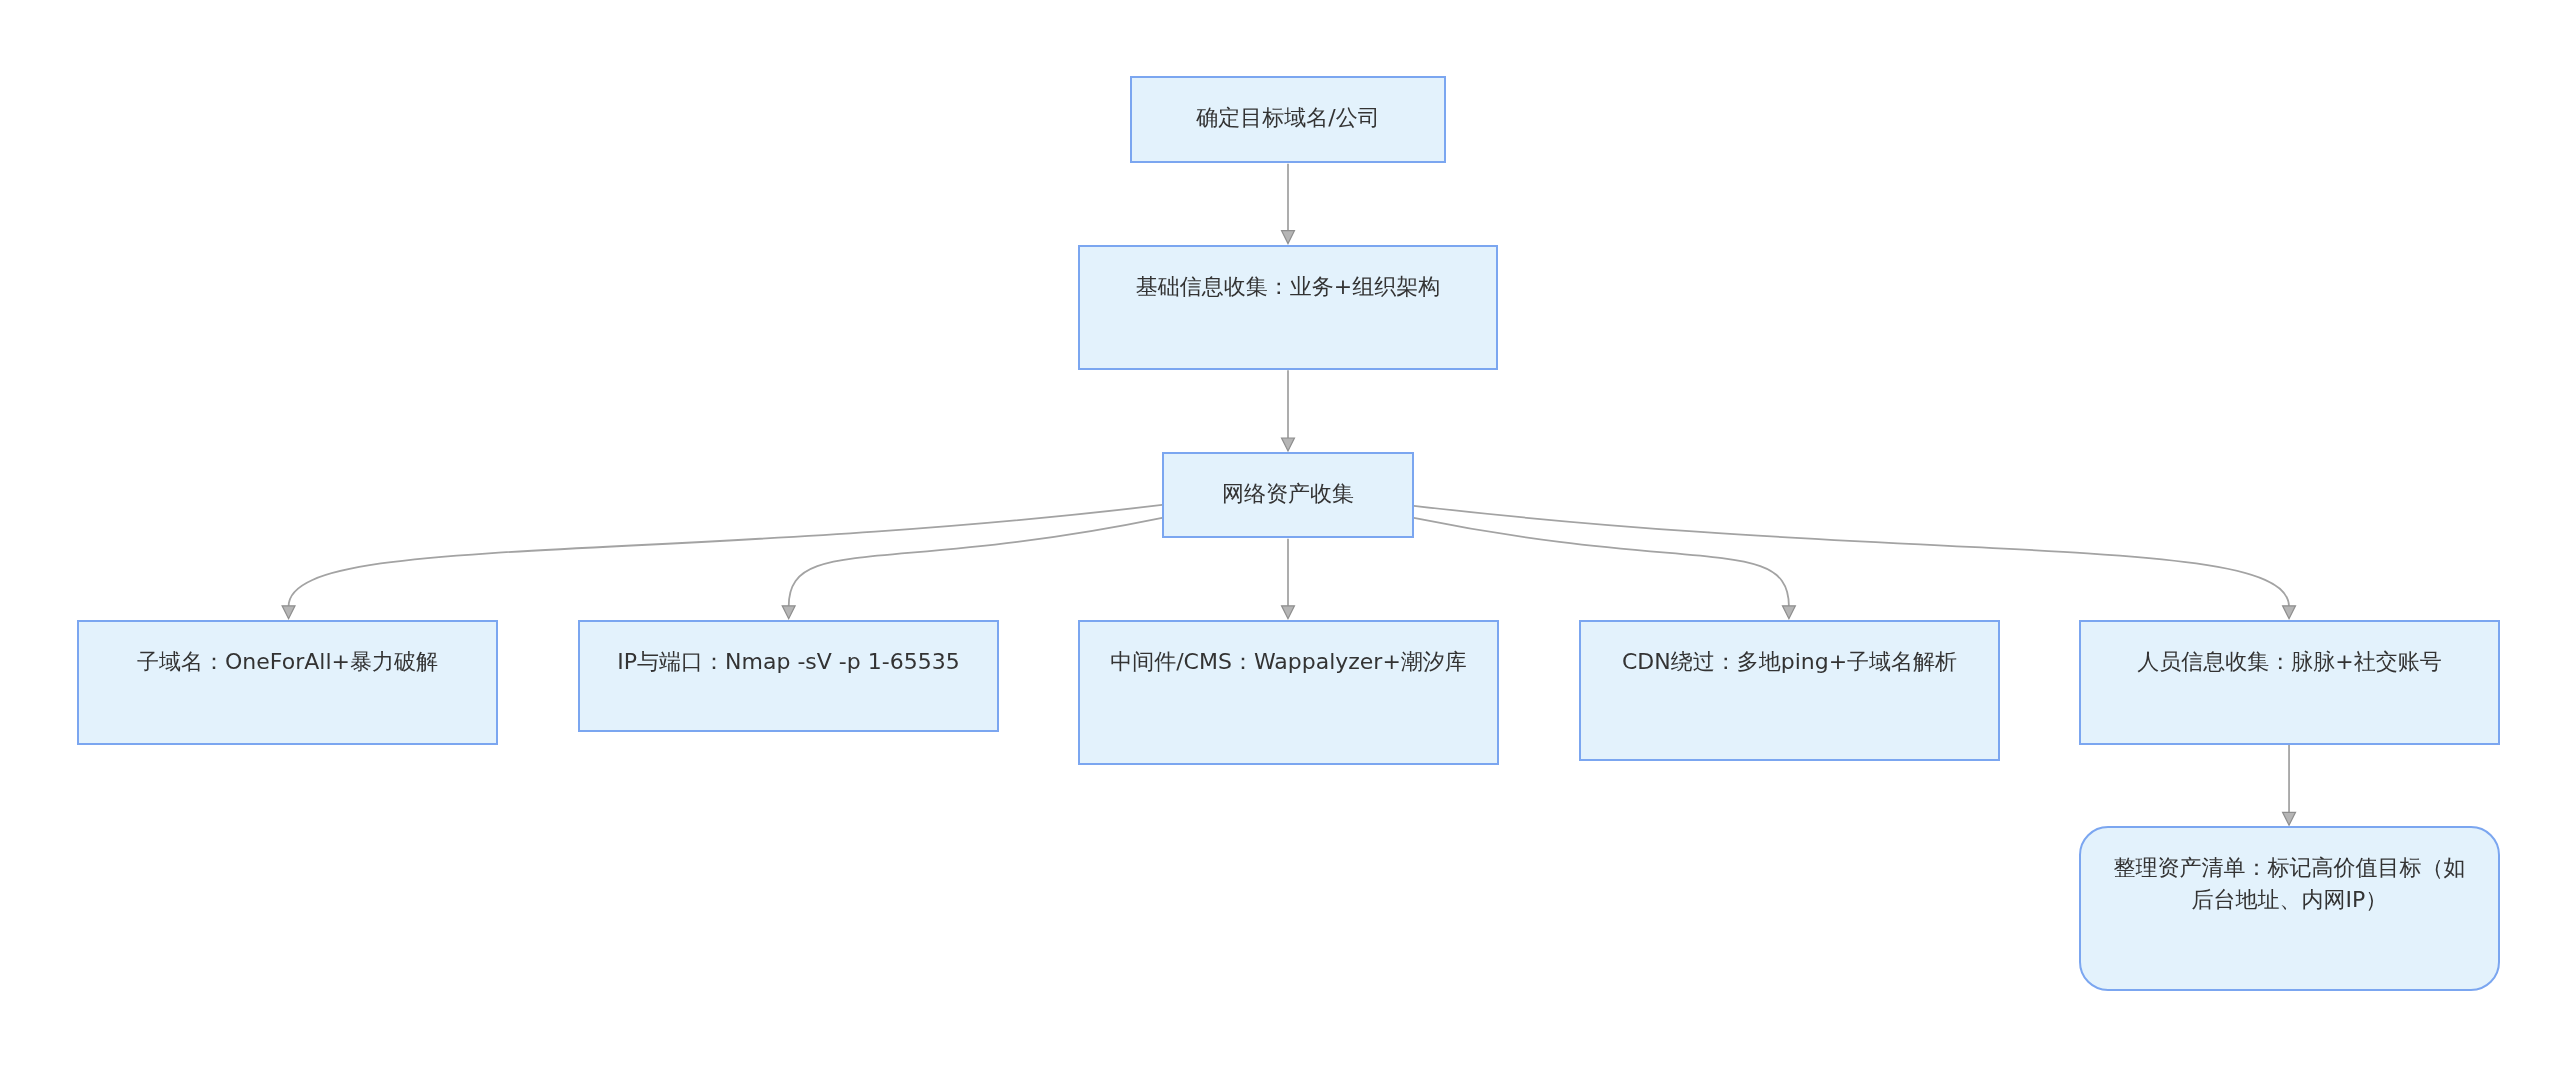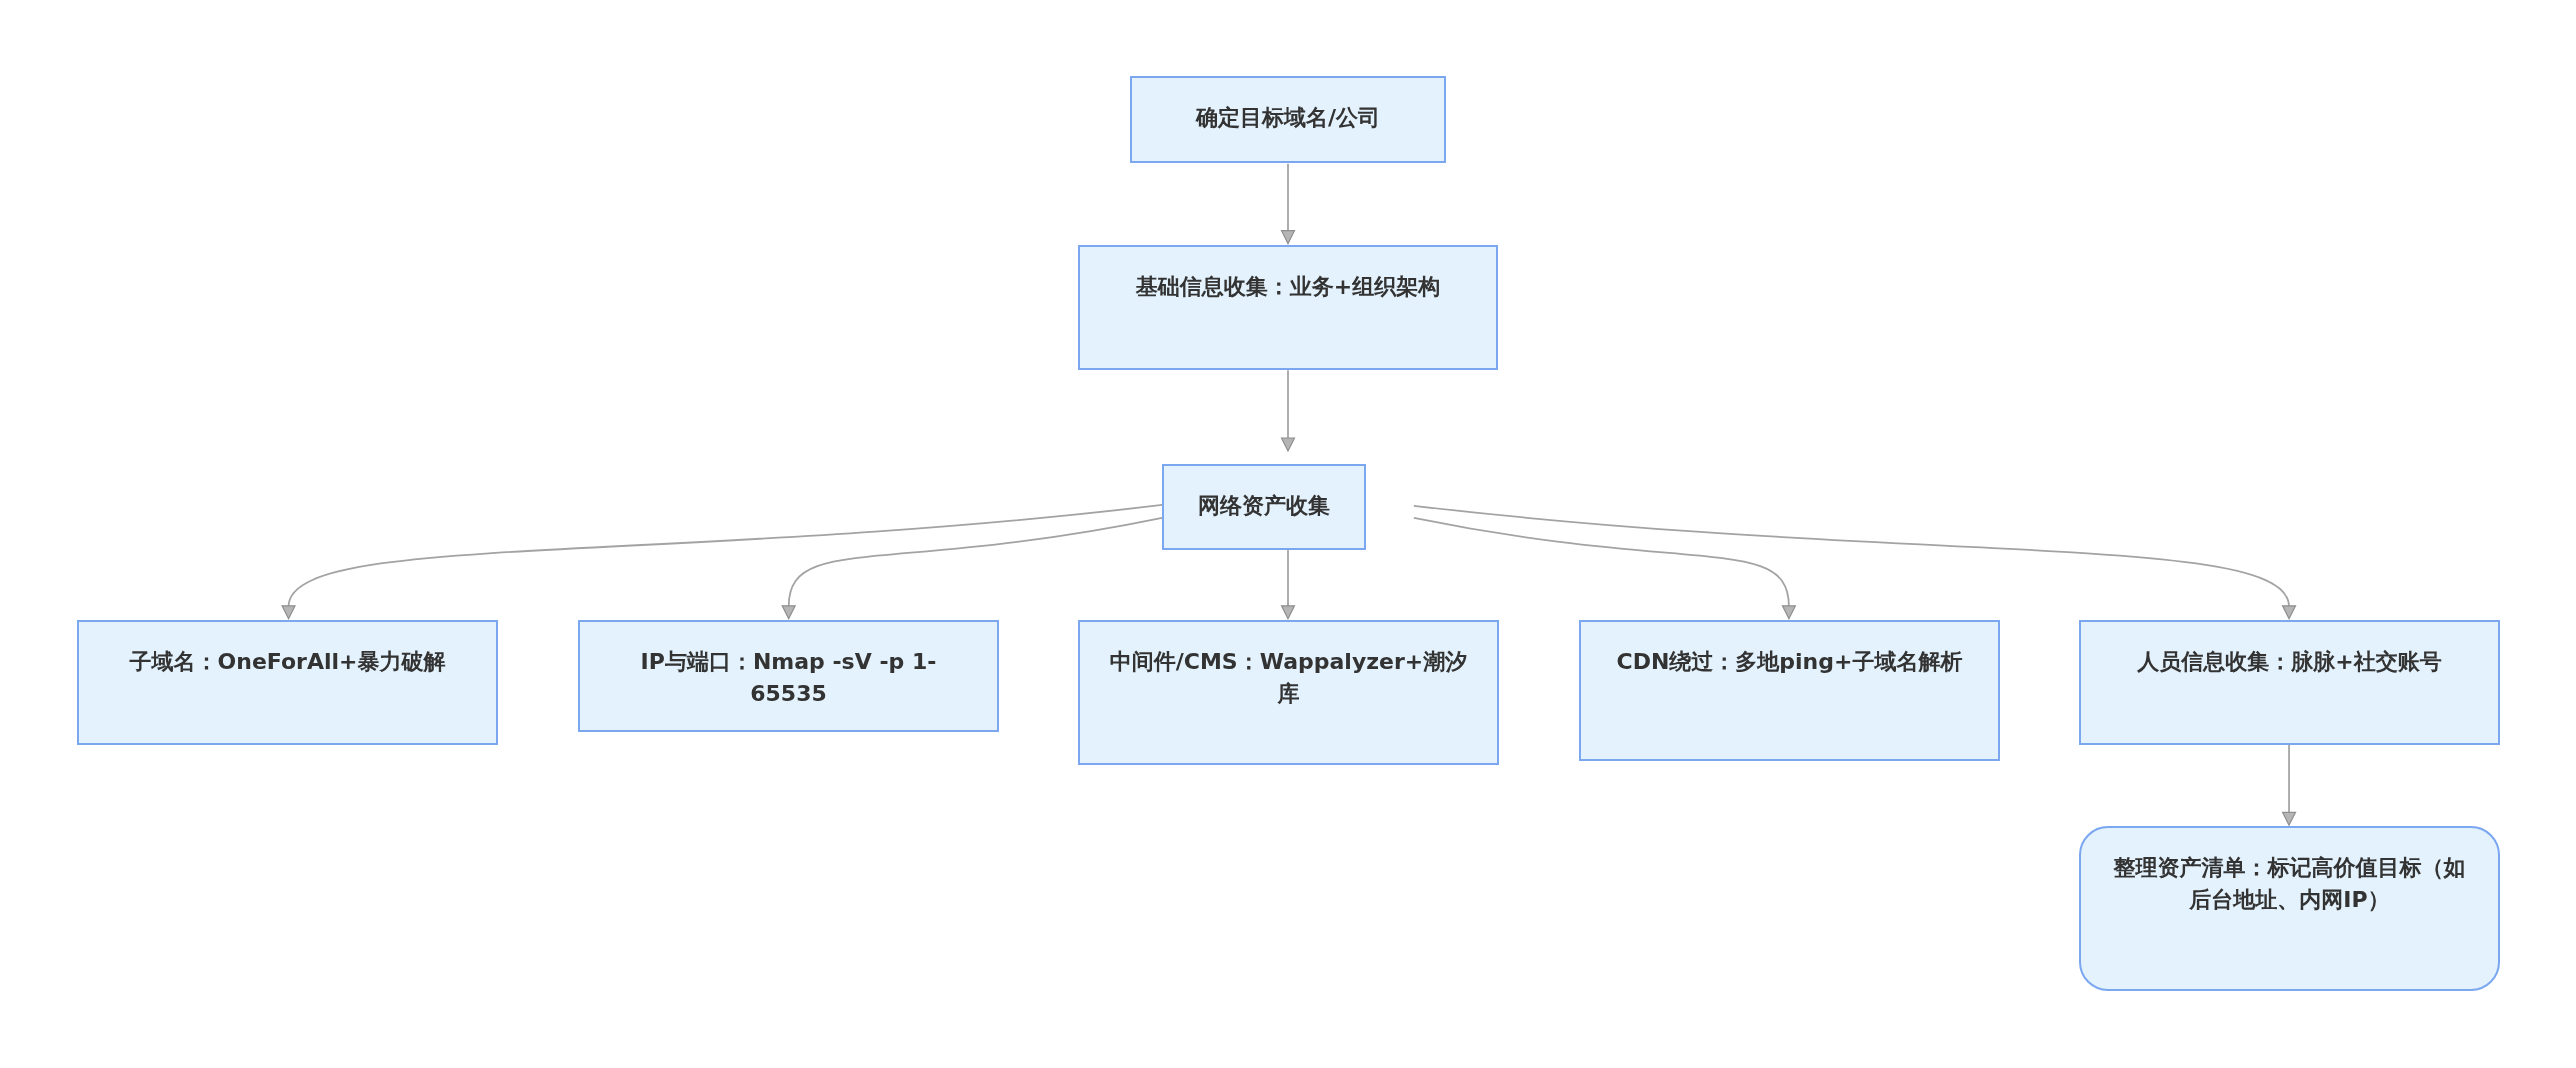--- a/index.html
+++ b/index.html
@@ -9,21 +9,20 @@
     height: 1068px;
     background: #ffffff;
     overflow: hidden;
     font-family: "DejaVu Sans", "Liberation Sans", sans-serif;
   }
   .canvas {
     position: relative;
     width: 2576px;
     height: 1068px;
     background: #ffffff;
-    font-weight: bold;
   }
   .edges-layer {
     position: absolute;
     left: 0; top: 0;
     width: 2576px;
     height: 1068px;
     pointer-events: none;
   }
   .edges-layer path {
     fill: none;
@@ -46,21 +45,21 @@
     text-align: center;
     padding-top: 24px;
   }
   .node .label {
     display: block;
     padding: 0 29px;
   }
   
   #node-target        { left: 1130px; top:   76px; width: 316px; height: 87px; }
   #node-basic-info    { left: 1078px; top:  245px; width: 420px; height: 125px; }
-  #node-network-assets{ left: 1162px; top:  464px; width: 204px; height: 86px; }
+  #node-network-assets{ left: 1162px; top:  452px; width: 252px; height: 86px; }
   #node-subdomain     { left:   77px; top:  620px; width: 421px; height: 125px; }
   #node-ip-port       { left:  578px; top:  620px; width: 421px; height: 112px; }
   #node-middleware    { left: 1078px; top:  620px; width: 421px; height: 145px; }
   #node-cdn-bypass    { left: 1579px; top:  620px; width: 421px; height: 141px; }
   #node-personnel     { left: 2079px; top:  620px; width: 421px; height: 125px; }
   #node-asset-list    { left: 2079px; top: 826px; width: 421px; height: 165px; border-radius: 29px; }
 </style>
 </head>
 <body>
 

